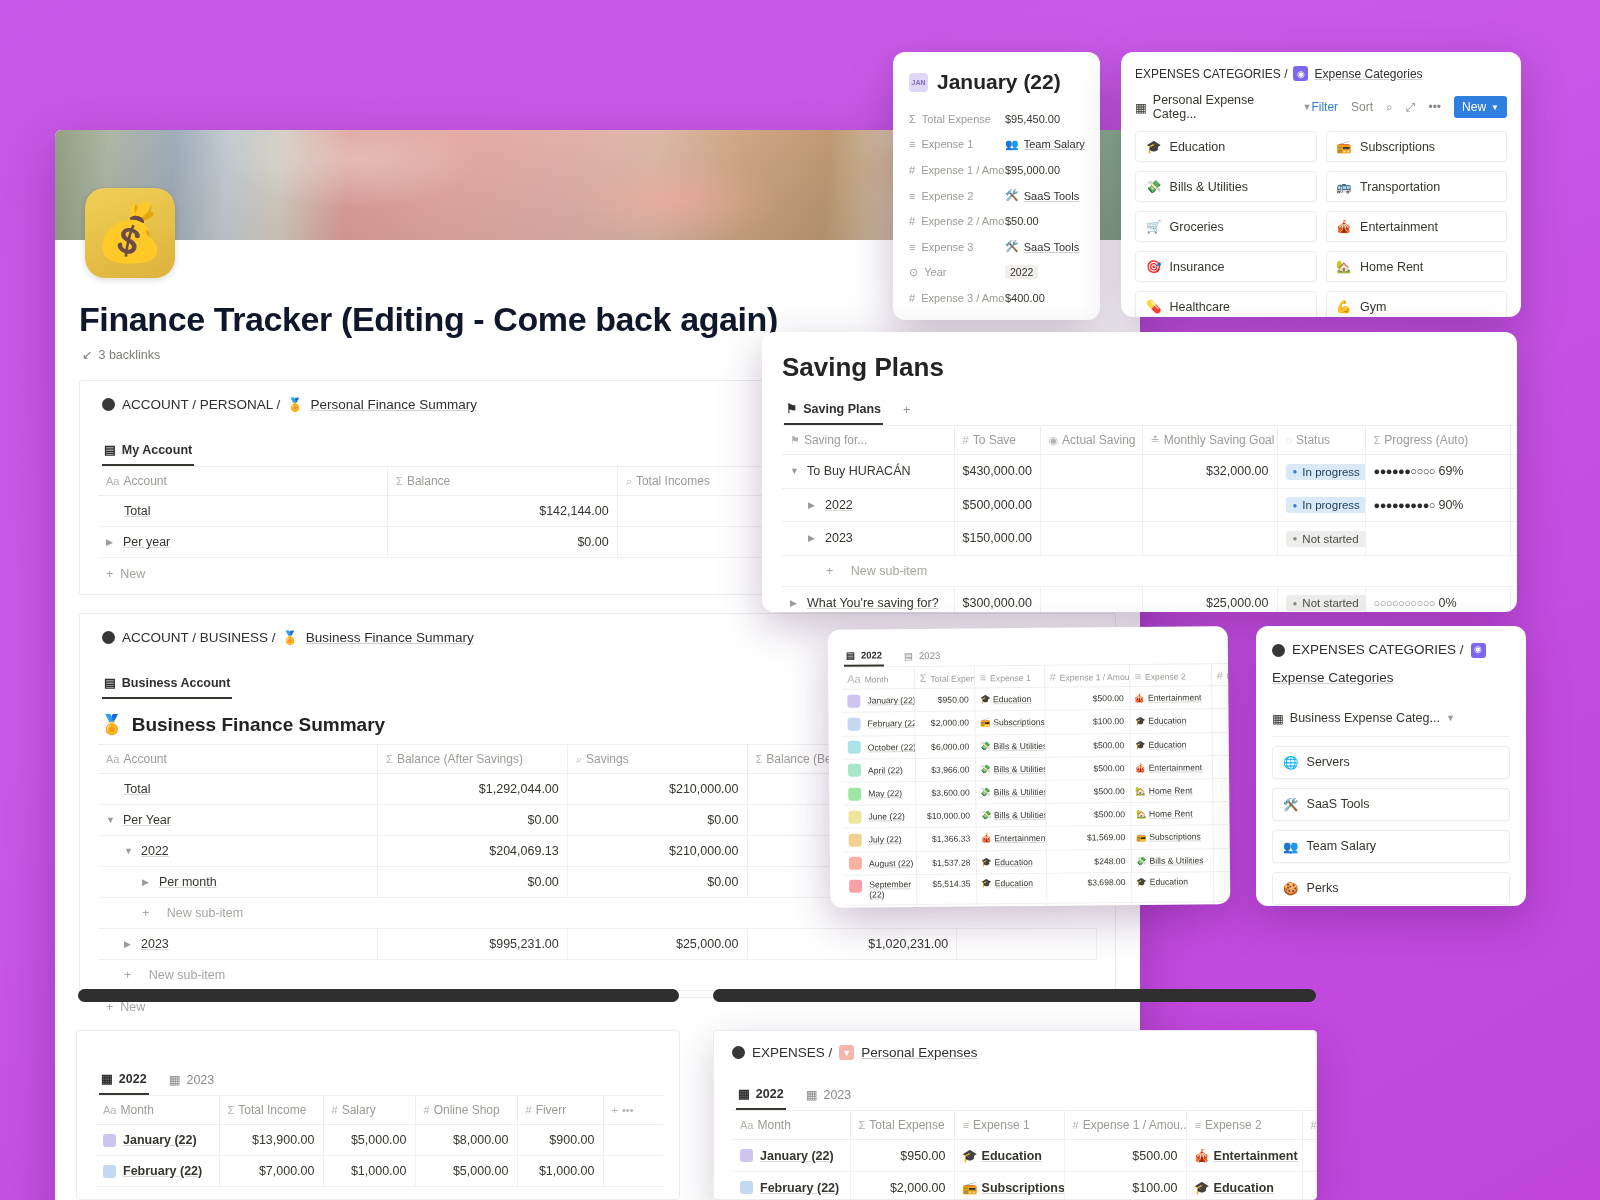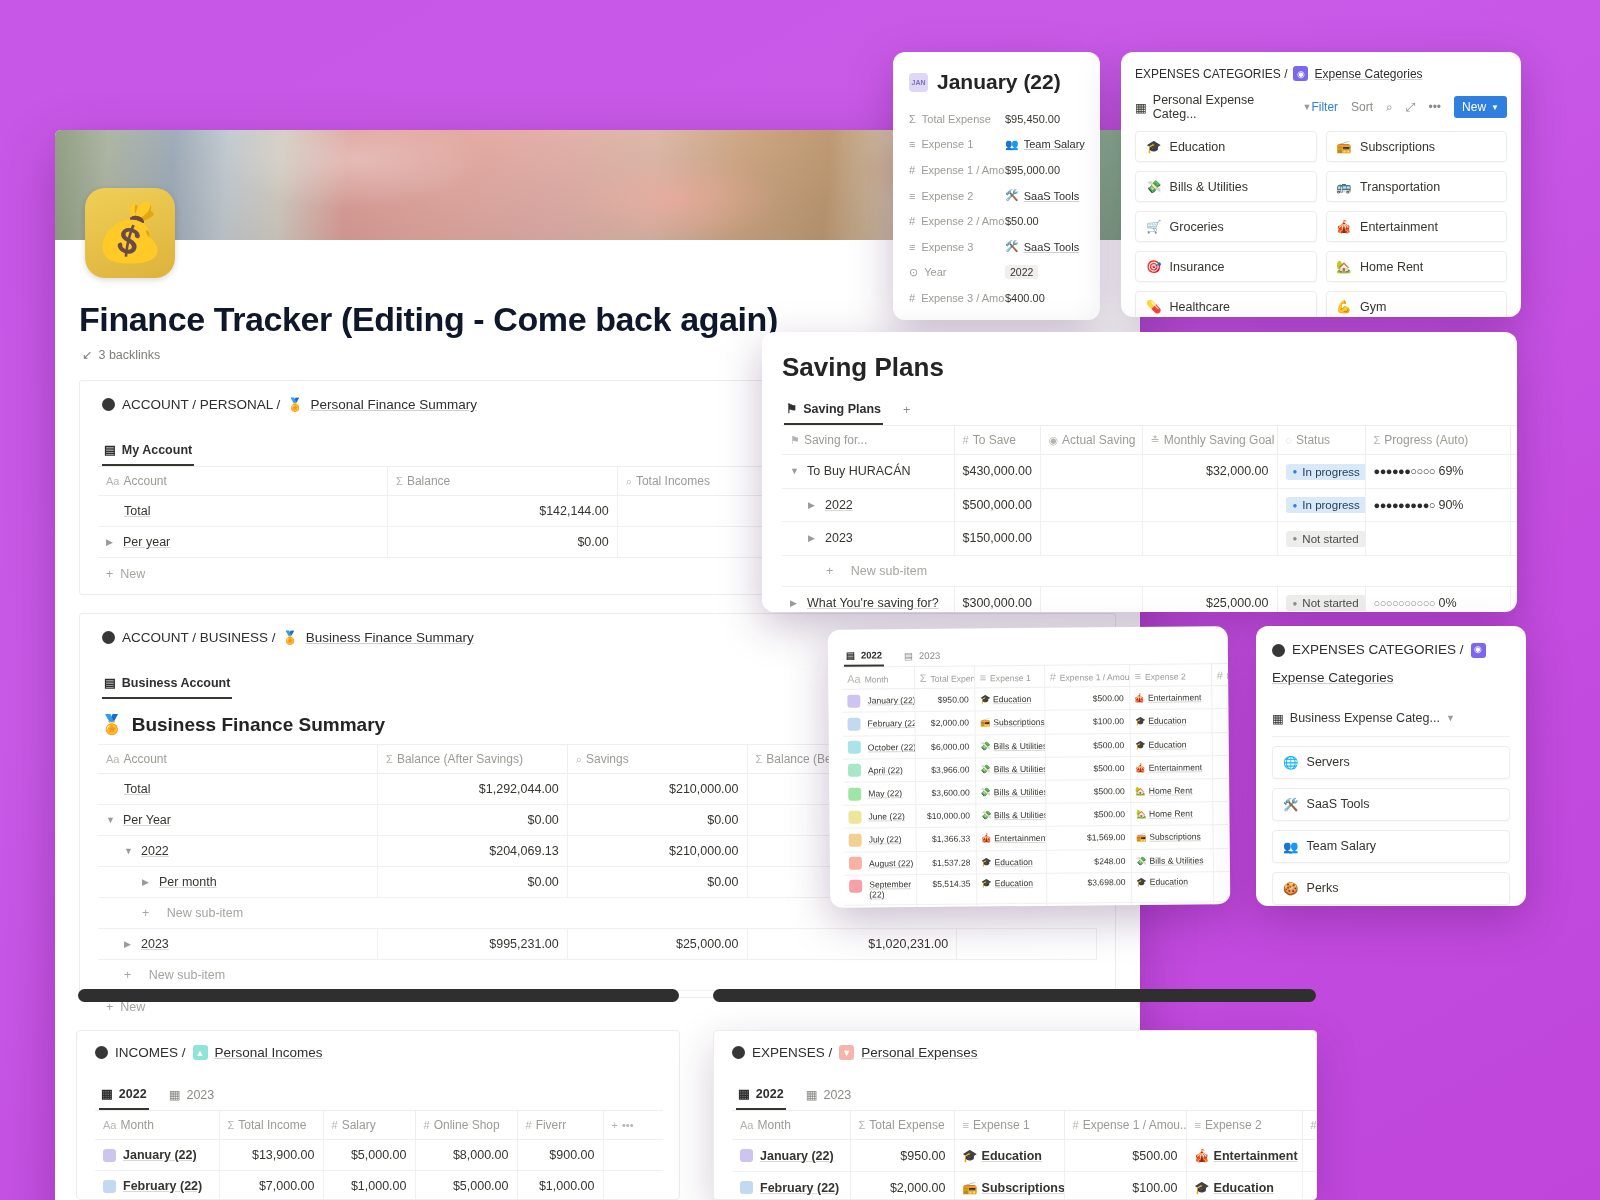--- a/index.html
+++ b/index.html
@@ -802,26 +802,20 @@
       <span>🍪</span>
       <span>Perks</span>
     </div>
 
 </div>
 
 <div class="barbrand" id="inc-bar"></div>
 <div class="barbrand" id="exp-bar"></div>
 
 <div id="inc-card">
-  <div class="block-head" style="padding:0;">
-    <span class="dot"></span>
-    <span>INCOMES /</span>
-    <span class="sq-icon" style="background:#8fe3d8;">▲</span>
-    <span class="crumb-link">Personal Incomes</span>
-  </div>
   <div class="dbtabs" style="margin-top:22px;">
     <div class="dbtab active">
         <span>▦</span>
         <span>2022</span>
       </div>
     <div class="dbtab">
         <span>▦</span>
         <span>2023</span>
       </div>
   </div>

